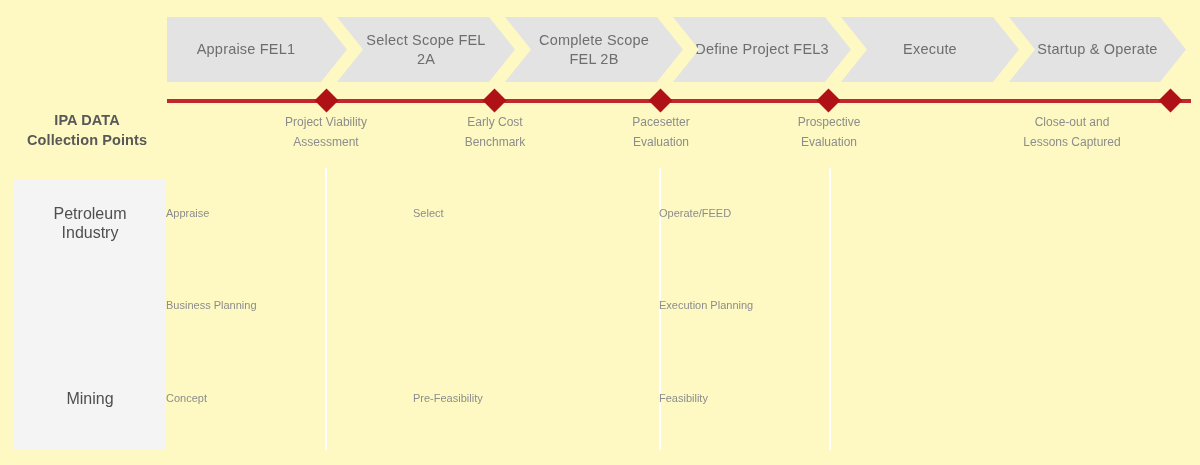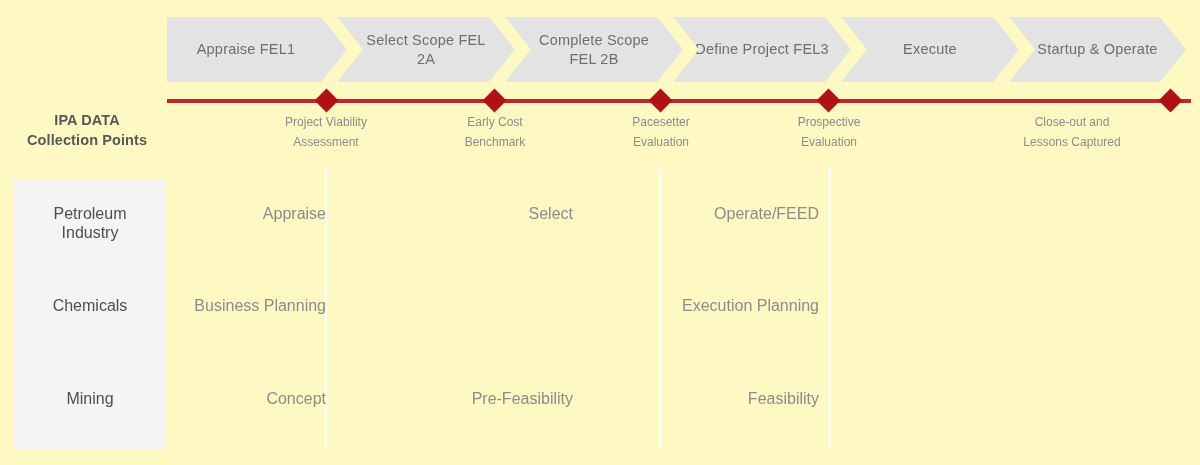--- a/index.html
+++ b/index.html
@@ -112,23 +112,23 @@
     top: 168px;
     width: 2px;
     height: 282px;
     background: #FFFFFF;
   }
 
   
   .stage-cell {
     position: absolute;
     color: #8C8C8C;
-    font-size: 16px;
+    font-size: 11px;
     line-height: 19px;
-    text-align: right;
+    text-align: left;
     white-space: pre-line;
   }
 </style>
 </head>
 <body>
 
 <div id="stage">
 
   <div class="chev-band">
     <div class="chev chev-first" style="left:167px;width:180px;">
@@ -174,21 +174,20 @@
 Evaluation</div>
   <div class="cp-label" style="left:749px;width:160px;">Prospective
 Evaluation</div>
   <div class="cp-label" style="left:986px;width:172px;">Close-out and
 Lessons Captured</div>
 
   <div class="left-panel"></div>
 
   <div class="industry-name" style="top:204px;">Petroleum
 Industry</div>
-  <div class="industry-name" style="top:296px;">Chemicals</div>
   <div class="industry-name" style="top:389px;">Mining</div>
 
   <div class="vdiv" style="left:325px;"></div>
   <div class="vdiv" style="left:659px;"></div>
   <div class="vdiv" style="left:829px;"></div>
 
   <div class="stage-cell" style="left:166px;width:160px;top:204px;">Appraise</div>
   <div class="stage-cell" style="left:413px;width:160px;top:204px;">Select</div>
   <div class="stage-cell" style="left:659px;width:160px;top:204px;">Operate/FEED</div>
 

